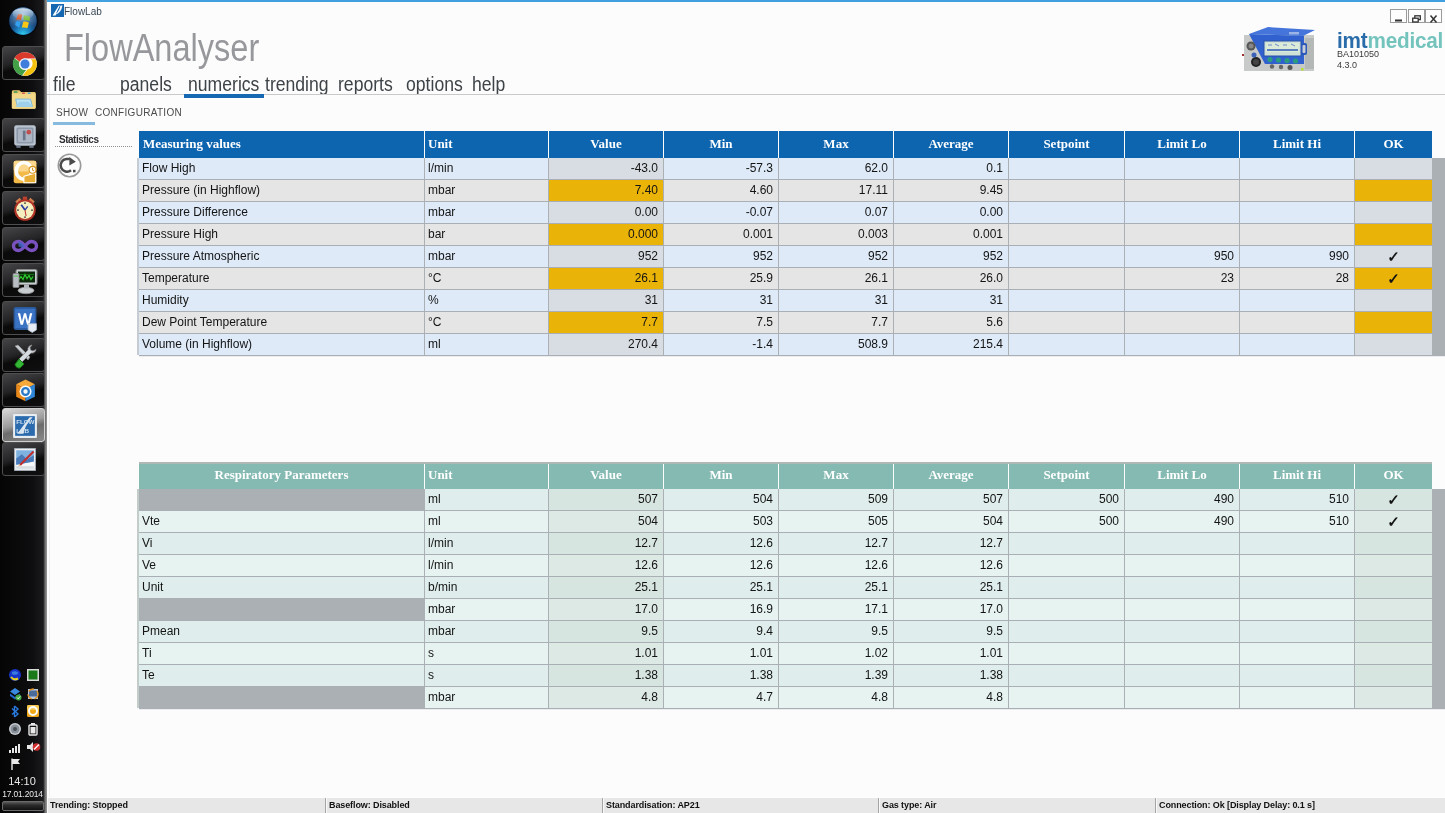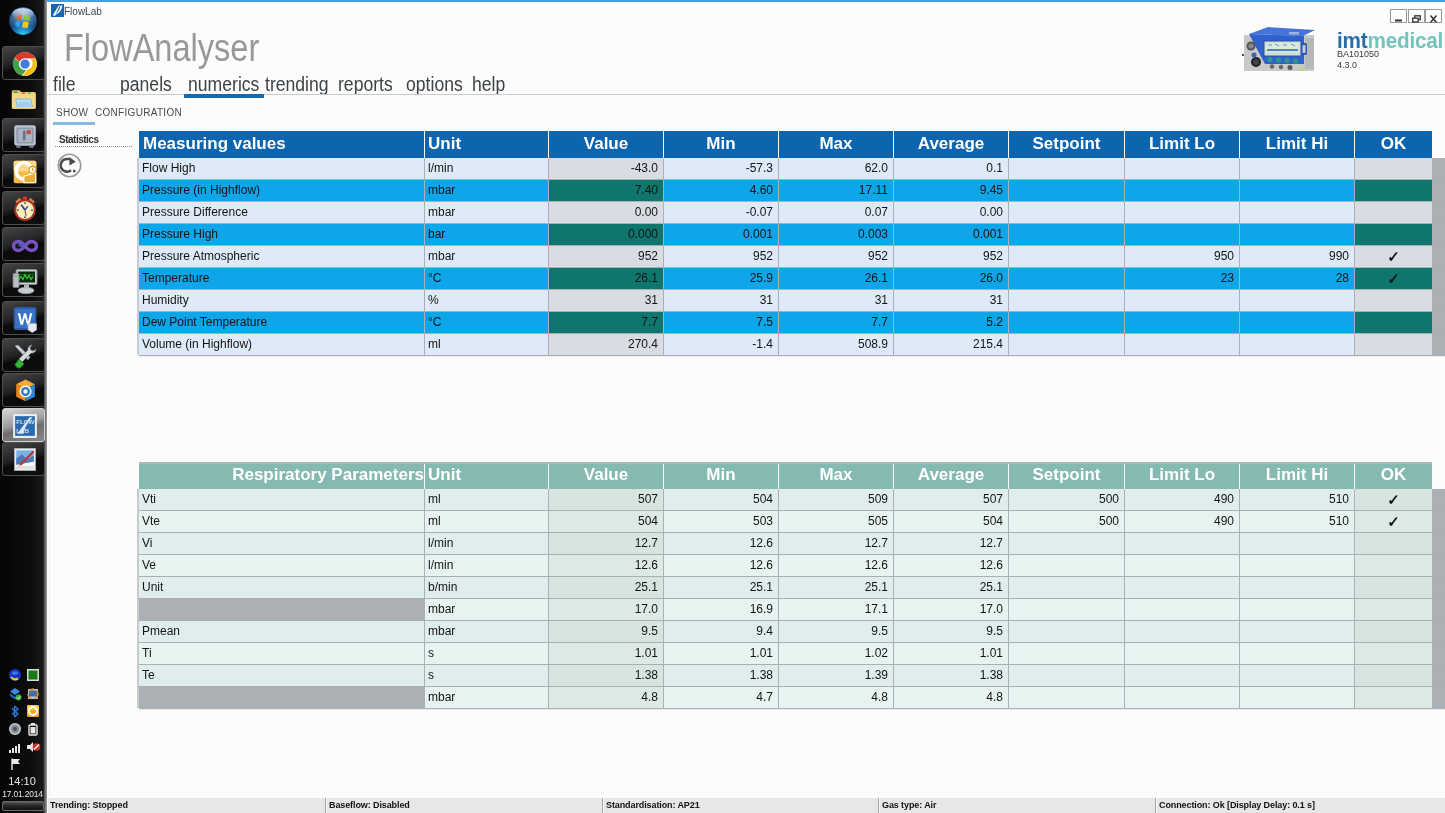--- a/index.html
+++ b/index.html
@@ -26,32 +26,32 @@
 #stats{position:absolute;left:12px;top:134px;font-size:10px;font-weight:bold;color:#2f2f33;letter-spacing:-0.5px;}
 #dotline{position:absolute;left:8px;top:146px;width:77px;border-top:1px dotted #909090;}
 #refresh{position:absolute;left:9px;top:152px;}
 
 #statusbar{position:absolute;left:0px;top:797px;width:1398px;height:16px;background:#e7e7e7;border-top:1px solid #fdfdfd;}
 .seg{position:absolute;top:0;height:16px;border-left:1px solid #a5a5a5;box-shadow:inset 1px 0 0 #f8f8f8;}
 .seg span{position:absolute;left:3px;top:2px;font-size:9px;font-weight:bold;letter-spacing:-0.1px;color:#111;white-space:nowrap;}
 
 .tbl{position:absolute;left:92px;width:1293px;}
 #t1{top:131px}#t2{top:462px}
-.th{position:absolute;height:34px;line-height:26px;color:#fff;font-weight:bold;font-size:17px;text-align:center;}
+.th{position:absolute;height:34px;line-height:26px;color:#fff;font-weight:bold;font-size:13px;text-align:center;font-family:Liberation Serif, serif;}
 #t1 .th{background:#0d64af}#t2 .th{background:#85bab2;}
 .tr{position:absolute;height:21px;width:1390px;}
 .tr b{position:absolute;display:block;height:21px;line-height:21px;font-weight:normal;font-size:12px;color:#141414;}
 .k{left:0;width:285px;padding-left:3px;box-sizing:border-box;}
 .u{left:286px;width:123px;padding-left:3px;box-sizing:border-box;}
 .n1{left:410px;width:114px}.n2{left:525px;width:114px}.n3{left:640px;width:114px}
 .n4{left:755px;width:114px}.n5{left:870px;width:115px}.n6{left:986px;width:114px}
 .n7{left:1101px;width:114px}.ok{left:1216px;width:77px;text-align:center}
 .num{text-align:right;padding-right:5px;box-sizing:border-box;}
-#t1 .b{background:#deeaf8}#t1 .tr.alt .b{background:#0ea5e9}
-#t1 .g{background:#d8dde3}#t1 .tr.alt .g{background:#0f766e}
+#t1 .b{background:#deeaf8}#t1 .tr.alt .b{background:#e5e5e5}
+#t1 .g{background:#d8dde3}#t1 .tr.alt .g{background:#eab308}
 #t2 .b{background:#dfeeec}#t2 .tr.alt .b{background:#e6f3f0}
 #t2 .g{background:#d7e5e1}#t2 .tr.alt .g{background:#dde9e5}
 .tr{box-shadow:0 1.2px 0 #aaafb5;background:#abb0b4}
 .chk{font-size:15px;font-weight:bold;}
 
 #taskbar{position:absolute;left:0;top:0;width:47px;height:813px;
  background:linear-gradient(to right,#050505,#0e0e10 70%,#1b1b1d 92%,#6e6e6e 96%,#9a9a9a);}
 .slot{position:absolute;left:2px;width:43px;height:34px;border-radius:3px;
  border:1px solid #4e4e50;background:linear-gradient(165deg,#454547,#232325 45%,#0a0a0a 60%,#0f0f11);box-sizing:border-box;}
 .slot svg{position:absolute;left:8px;top:3px;width:28px;height:28px;}
@@ -230,21 +230,21 @@
         <b class="n6 b num"></b>
         <b class="n7 b num"></b>
         <b class="ok g"></b>
       </div>
 <div class="tr alt" style="top:181px">
         <b class="k b">Dew Point Temperature</b>
         <b class="u b">°C</b>
         <b class="n1 g num">7.7</b>
         <b class="n2 b num">7.5</b>
         <b class="n3 b num">7.7</b>
-        <b class="n4 b num">5.2</b>
+        <b class="n4 b num">5.6</b>
         <b class="n5 b num"></b>
         <b class="n6 b num"></b>
         <b class="n7 b num"></b>
         <b class="ok g"></b>
       </div>
 <div class="tr" style="top:203px">
         <b class="k b">Volume (in Highflow)</b>
         <b class="u b">ml</b>
         <b class="n1 g num">270.4</b>
         <b class="n2 b num">-1.4</b>
@@ -253,32 +253,31 @@
         <b class="n5 b num"></b>
         <b class="n6 b num"></b>
         <b class="n7 b num"></b>
         <b class="ok g"></b>
       </div>
 </div>
   <div class="tbl" id="t2">
 <div style="position:absolute;left:-2px;top:27px;width:2px;height:219px;background:#c2ccc9"></div>
 <div style="position:absolute;left:0;top:0;width:1293px;height:1.5px;background:#aeb9b5;z-index:2"></div>
 <div style="position:absolute;left:1293px;top:27px;width:1px;height:219px;background:#ccd6d3"></div>
-<div class="th" style="left:0;width:285px;text-align:right;padding-left:0;box-sizing:border-box">Respiratory Parameters</div>
+<div class="th" style="left:0;width:285px;text-align:center;padding-left:0;box-sizing:border-box">Respiratory Parameters</div>
 <div class="th" style="left:286px;width:123px;text-align:left;padding-left:3px;box-sizing:border-box">Unit</div>
 <div class="th" style="left:410px;width:114px">Value</div>
 <div class="th" style="left:525px;width:114px">Min</div>
 <div class="th" style="left:640px;width:114px">Max</div>
 <div class="th" style="left:755px;width:114px">Average</div>
 <div class="th" style="left:870px;width:115px">Setpoint</div>
 <div class="th" style="left:986px;width:114px">Limit Lo</div>
 <div class="th" style="left:1101px;width:114px">Limit Hi</div>
 <div class="th" style="left:1216px;width:77px">OK</div>
 <div class="tr" style="top:27px">
-        <b class="k b">Vti</b>
         <b class="u b">ml</b>
         <b class="n1 g num">507</b>
         <b class="n2 b num">504</b>
         <b class="n3 b num">509</b>
         <b class="n4 b num">507</b>
         <b class="n5 b num">500</b>
         <b class="n6 b num">490</b>
         <b class="n7 b num">510</b>
         <b class="ok g"><span class="chk">✓</span></b>
       </div>

